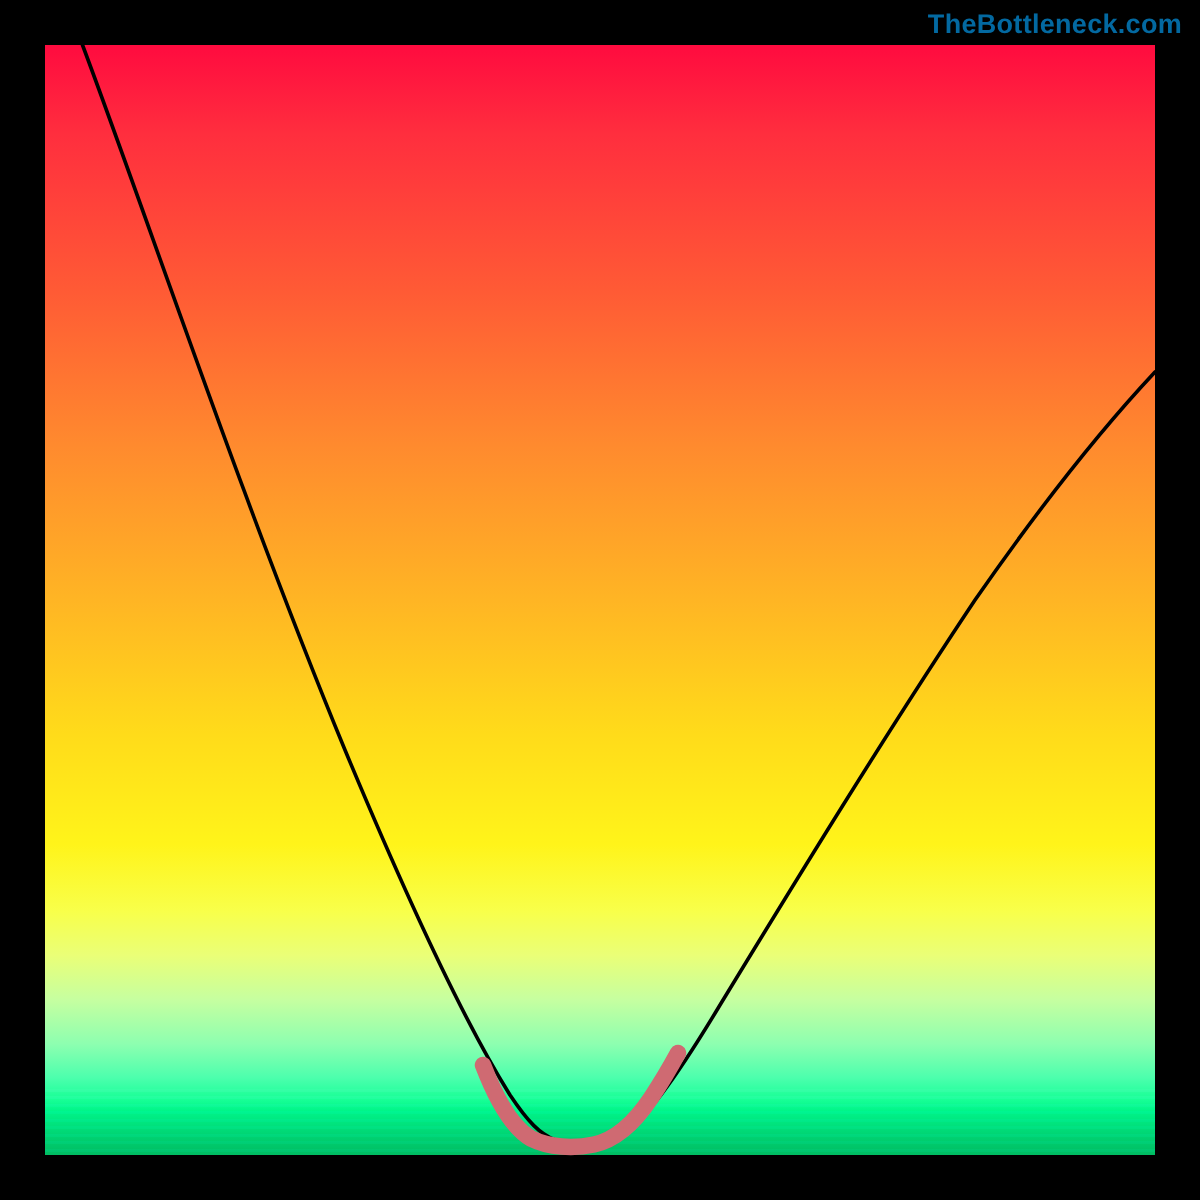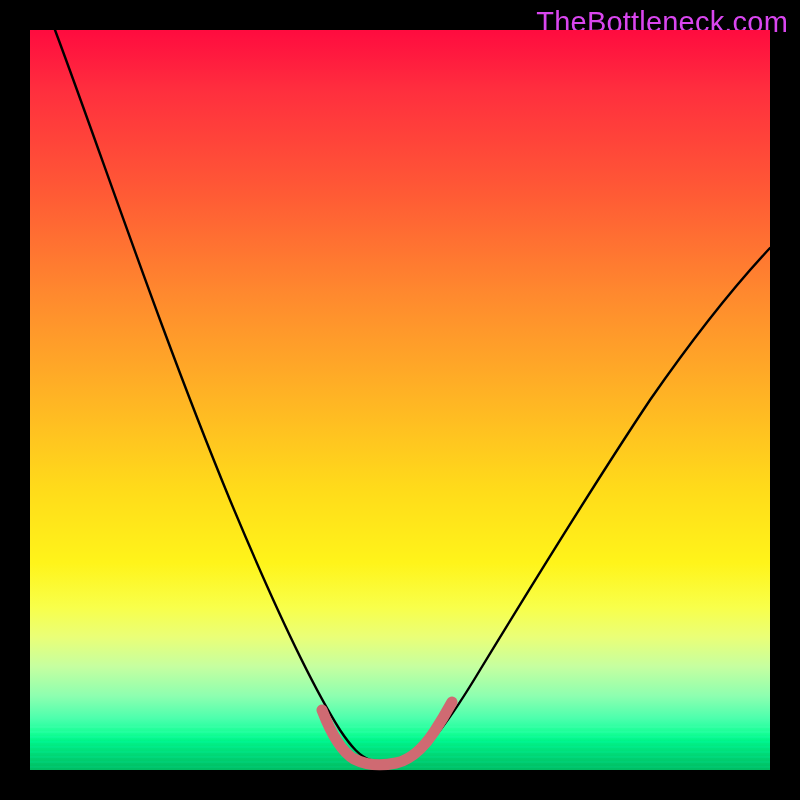--- a/index.html
+++ b/index.html
@@ -69,23 +69,23 @@
       rgba(0,0,0,0.05) 2px,
       rgba(0,0,0,0.05) 5px
     );
     mix-blend-mode: soft-light;
     pointer-events: none;
   }
   .watermark {
     position: absolute;
     top: 6px;
     right: 12px;
-    color: #d946ef;
-    font-size: 29px;
-    font-weight: 400;
+    color: #0369a1;
+    font-size: 18px;
+    font-weight: 700;
     letter-spacing: 0.2px;
     user-select: none;
   }
   svg.curves {
     position: absolute;
     left: 0;
     top: 0;
     width: 740px;
     height: 740px;
     overflow: visible;

